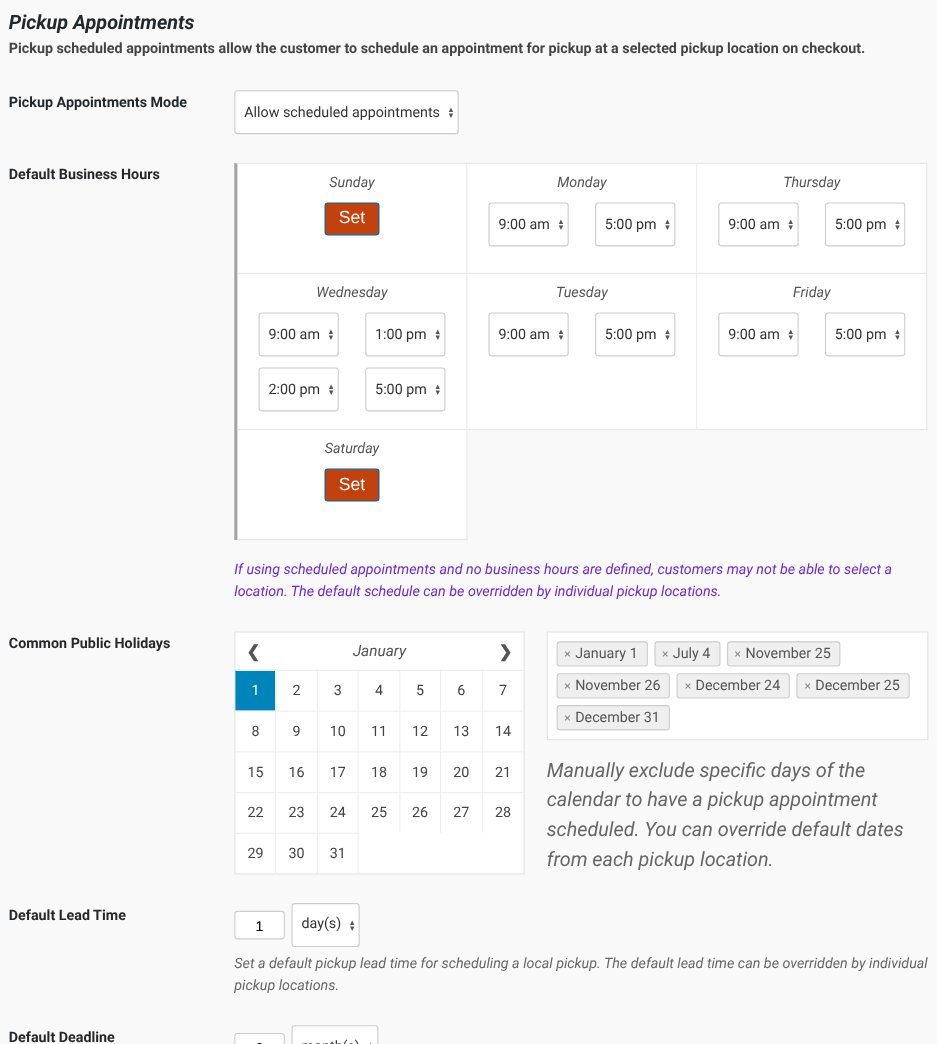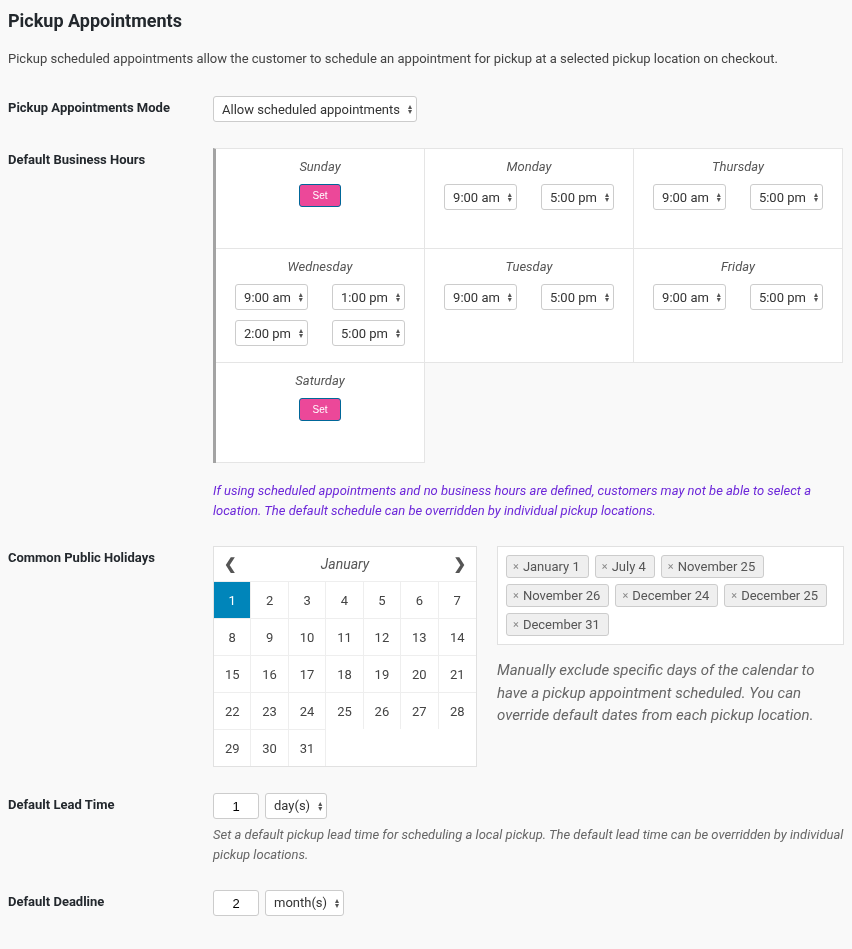--- a/index.html
+++ b/index.html
@@ -8,26 +8,28 @@
     font-size: 13px;
     color: #444;
     background: #f9f9f9;
     padding: 10px 8px;
     width: 852px;
   }
   h2.section-title {
     font-size: 18px;
     font-weight: 700;
     color: #23282d;
-    margin-bottom: 20px;
+    margin-bottom: 6px;
+    font-style: italic;
   }
   p.section-desc {
     font-size: 13px;
     color: #444;
     margin-bottom: 30px;
+    font-weight: bold;
   }
   .field-row {
     display: flex;
     align-items: flex-start;
     margin-bottom: 26px;
   }
   .field-label {
     width: 205px;
     flex-shrink:0;
     font-size: 13px;
@@ -36,21 +38,21 @@
     padding-top: 4px;
   }
   .field-body { flex:1; }
   .select-wrap {
     display:inline-flex;
     align-items:center;
     background:#fff;
     border:1px solid #ccc;
     border-radius:3px;
     padding: 0 4px 0 8px;
-    height: 26px;
+    height: 40px;
     font-size:13px;
     color:#333;
     position:relative;
   }
   .select-wrap .caret {
     margin-left:8px;
     display:flex;
     flex-direction:column;
     line-height:5px;
     font-size:8px;
@@ -73,26 +75,26 @@
     flex-direction:column;
     align-items:center;
     gap:10px;
   }
   .day-name {
     font-style:italic;
     font-size:13px;
     color:#555;
   }
   .set-btn {
-    background:#ec4899;
+    background:#c2410c;
     border:1px solid #006799;
     color:#fff;
     border-radius:3px;
     padding: 5px 12px;
-    font-size:10px;
+    font-size:16px;
     cursor:pointer;
   }
   .time-row { display:flex; gap:24px; }
   .hint {
     font-style:italic;
     color:#6d28d9;
     font-size:13px;
     margin-top:18px;
     line-height:1.5;
     width:630px;
@@ -163,21 +165,21 @@
     cursor:default;
   }
   .tag .x {
     color:#888;
     cursor:pointer;
     font-size:11px;
   }
   .holidays-hint {
     font-style:italic;
     color:#666;
-    font-size:15px;
+    font-size:18px;
     line-height:1.5;
     margin-top:14px;
   }
   .num-input {
     width:46px;
     background:#fff;
     border:1px solid #ccc;
     border-radius:3px;
     height:26px;
     text-align:center;

